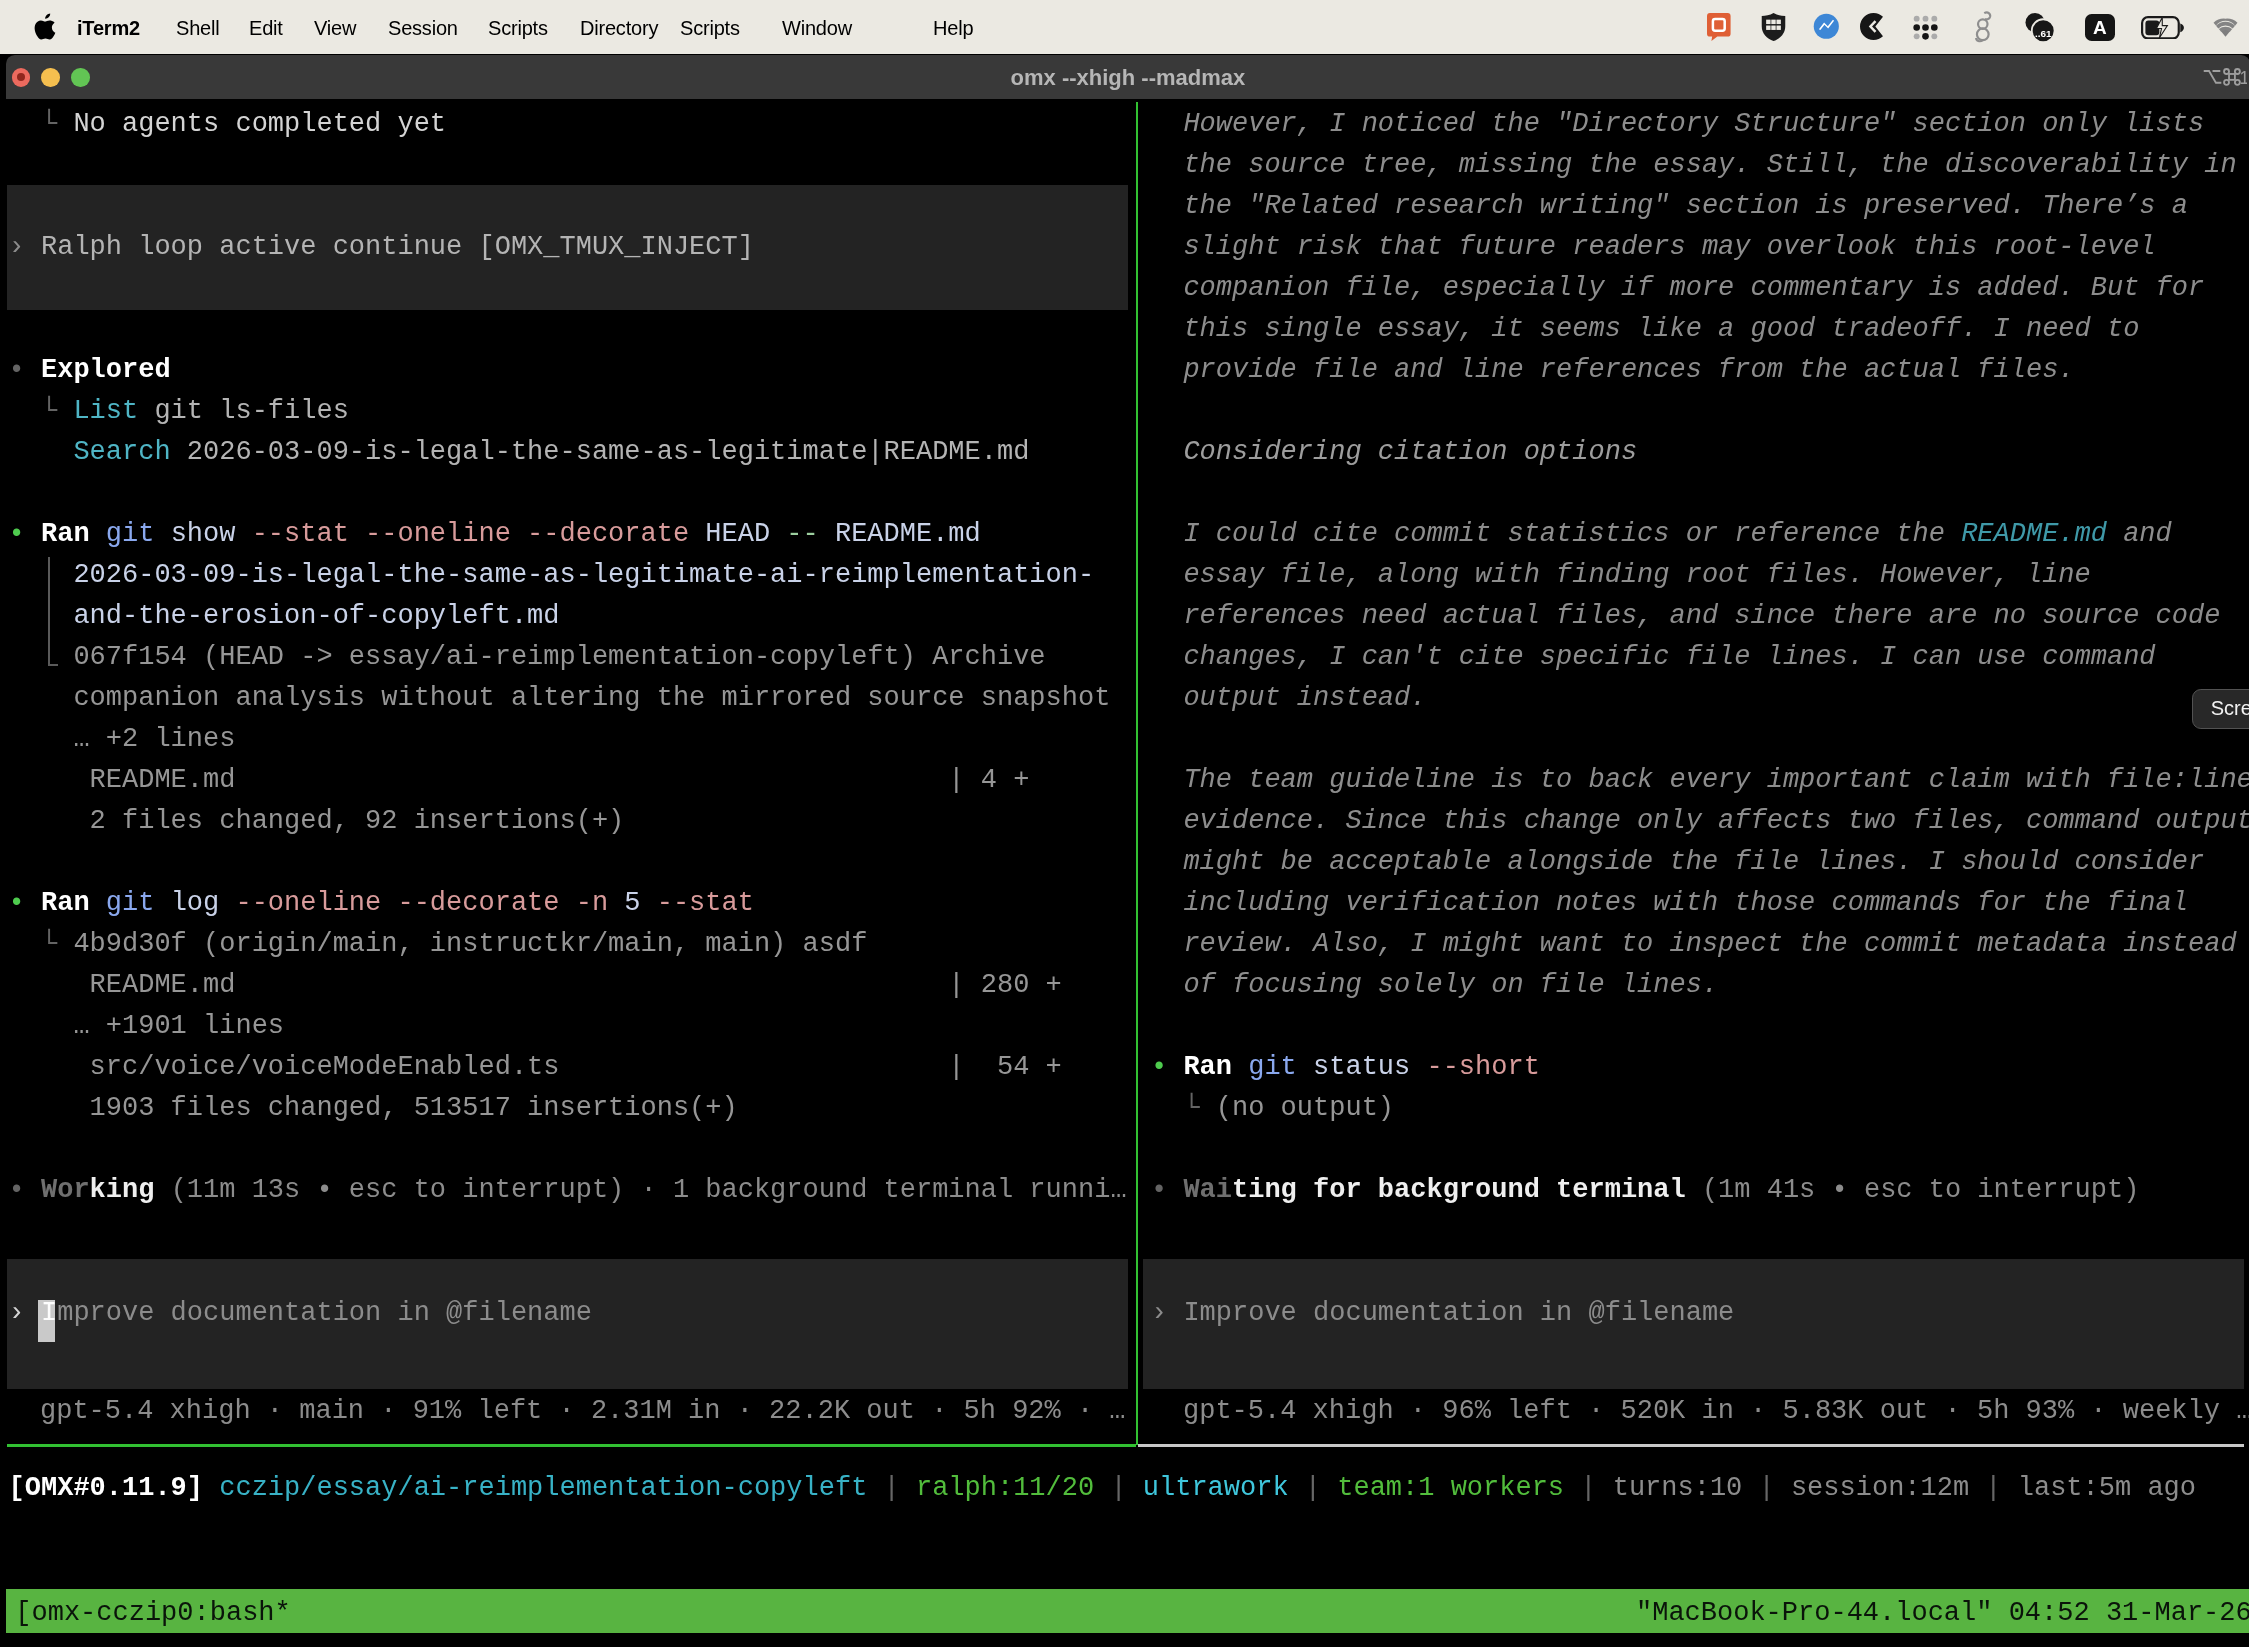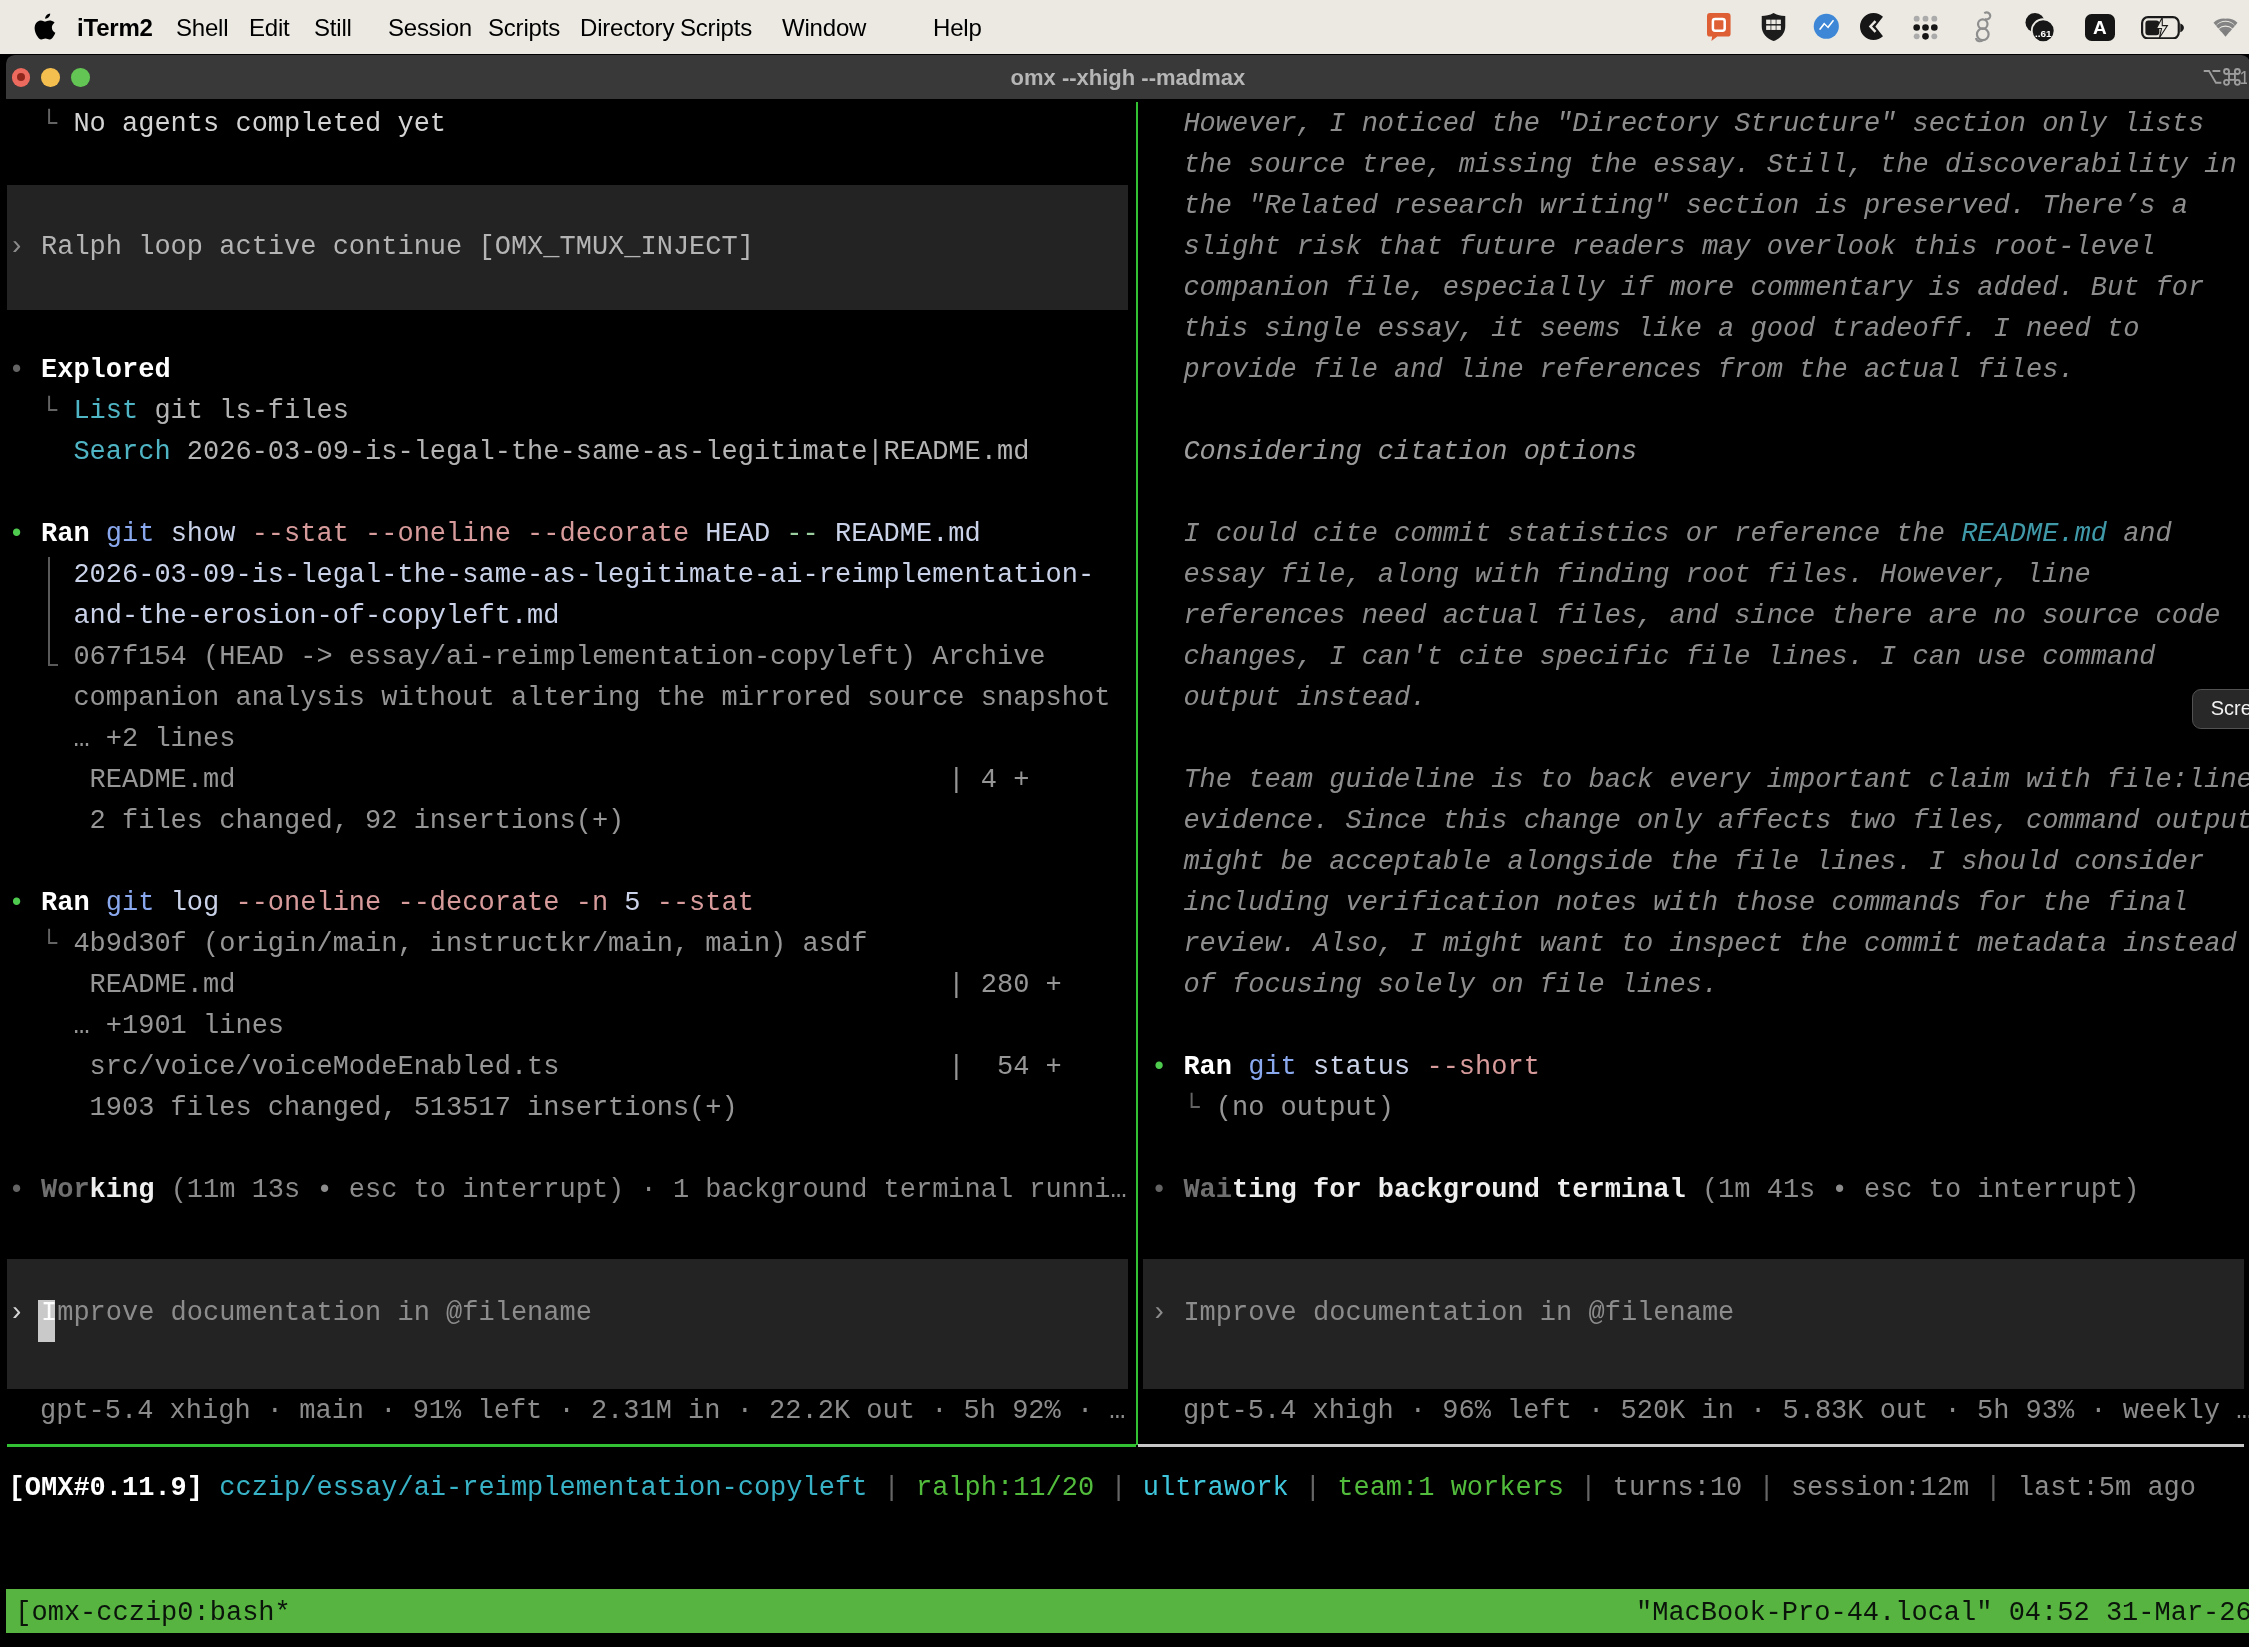--- a/index.html
+++ b/index.html
@@ -1,18 +1,18 @@
 <!DOCTYPE html>
 <html style="font-size:11.8px"><head><meta charset="utf-8"><style>
 html,body{margin:0;padding:0;width:2250px;height:1648px;background:#000;overflow:hidden}
 *{box-sizing:border-box}
 body{position:relative;font-family:"Liberation Mono",monospace}
 s{text-decoration:none}
 .menubar{position:absolute;left:0;top:0;width:2250px;height:54px;background:#ebe9e2;font-family:"Liberation Sans",sans-serif;color:#111}
-.mi{position:absolute;top:0;height:54px;line-height:56px;font-size:24px;letter-spacing:-0.2px;font-family:"Liberation Sans",sans-serif}
+.mi{position:absolute;top:0;height:54px;line-height:56px;font-size:20px;letter-spacing:-0.2px;font-family:"Liberation Sans",sans-serif}
 .titlebar{position:absolute;left:5.9px;top:55px;width:2244px;height:44px;background:#393939;border-radius:8.9px 8.9px 0 0}
 .tl{position:absolute;top:68px;width:18.5px;height:18.5px;border-radius:50%}
 .title{position:absolute;top:55px;left:5.9px;width:2244px;height:44px;text-align:center;line-height:45px;font-size:22px;font-weight:bold;color:#b6b6b6;font-family:"Liberation Sans",sans-serif}
 .term{position:absolute;left:0;top:99px;width:2250px;height:1549px;background:#000}
 pre{margin:2px;font-family:"Liberation Mono",monospace;font-size:27px;line-height:41px;white-space:pre;color:#9c9c9c}
 .pane{position:absolute;top:102px}
 .w{color:#fff;font-weight:bold}
 .g1{color:#d4d4d4}
 .g2{color:#b4b4b4}
 .g3{color:#969696}
@@ -126,21 +126,21 @@
 
 <div style="position:absolute;left:2192px;top:689px;width:81px;height:40px;background:#282828;border:1.5px solid #525252;border-radius:8.9px;color:#f2f2f2;font-family:'Liberation Sans',sans-serif;font-size:20px;line-height:37px;padding-left:17.7px">Scre</div>
 
 <div class="menubar"></div>
 <svg style="position:absolute;left:32px;top:11.8px" width="26.6" height="31" viewBox="0 0 24 28">
     <path fill="#000" d="M16.4 1.3c.1 1.2-.35 2.4-1.2 3.3-.85.95-2.2 1.65-3.3 1.55-.15-1.15.45-2.4 1.2-3.2C13.95 2 15.35 1.35 16.4 1.3zM20.5 9.6c-.1.1-2.6 1.5-2.55 4.4.05 3.5 3.05 4.65 3.1 4.65-.05.1-.5 1.7-1.6 3.3-.95 1.45-1.95 2.85-3.5 2.9-1.55.05-2.05-.9-3.8-.9s-2.3.85-3.75.95c-1.5.05-2.65-1.55-3.6-2.95C2.85 19.1 1.3 14 3.3 10.55c1-1.75 2.75-2.85 4.65-2.9 1.5-.05 2.9 1 3.8 1 .9 0 2.6-1.2 4.4-1.05.75.05 2.85.3 4.35 2z"></path>
   </svg>
 <div class="mi" style="left:77px;font-weight:bold">iTerm2</div>
 <div class="mi" style="left:176px">Shell</div>
 <div class="mi" style="left:249px">Edit</div>
-<div class="mi" style="left:314px">Still</div>
+<div class="mi" style="left:314px">View</div>
 <div class="mi" style="left:388px">Session</div>
 <div class="mi" style="left:488px">Scripts</div>
 <div class="mi" style="left:580px">Directory</div>
 <div class="mi" style="left:680px">Scripts</div>
 <div class="mi" style="left:782px">Window</div>
 <div class="mi" style="left:933px">Help</div>
 
 <svg style="position:absolute;left:1707px;top:13.3px" width="23.6" height="28" viewBox="0 0 32 38">
     <path fill="#df5f35" d="M4 0h24a4 4 0 0 1 4 4v24a4 4 0 0 1-4 4H14l-8 6 1-6H4a4 4 0 0 1-4-4V4a4 4 0 0 1 4-4z"></path>
     <rect x="8" y="8" width="16" height="16" rx="3" fill="none" stroke="#fff" stroke-width="3.4"></rect>

